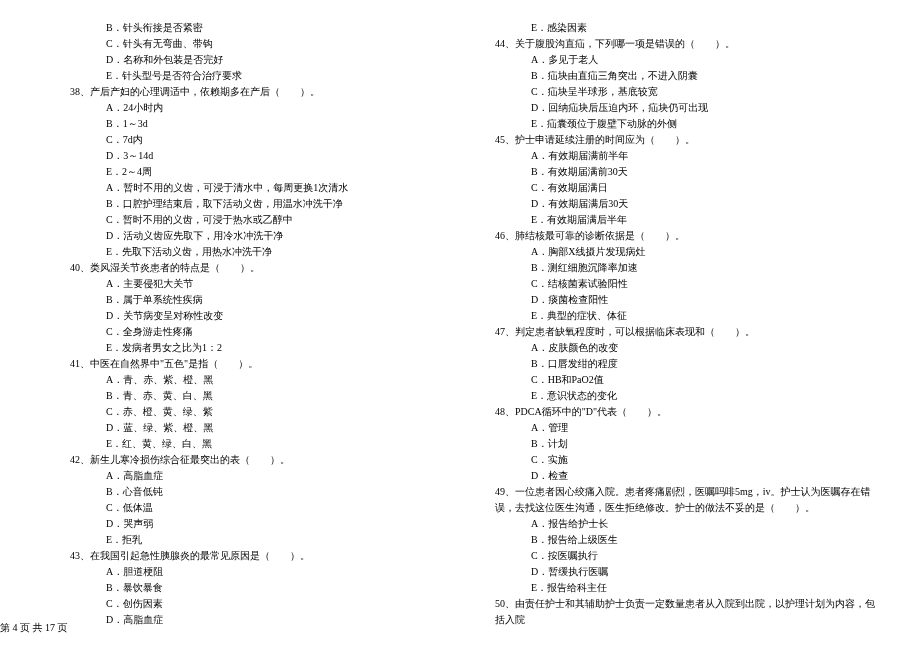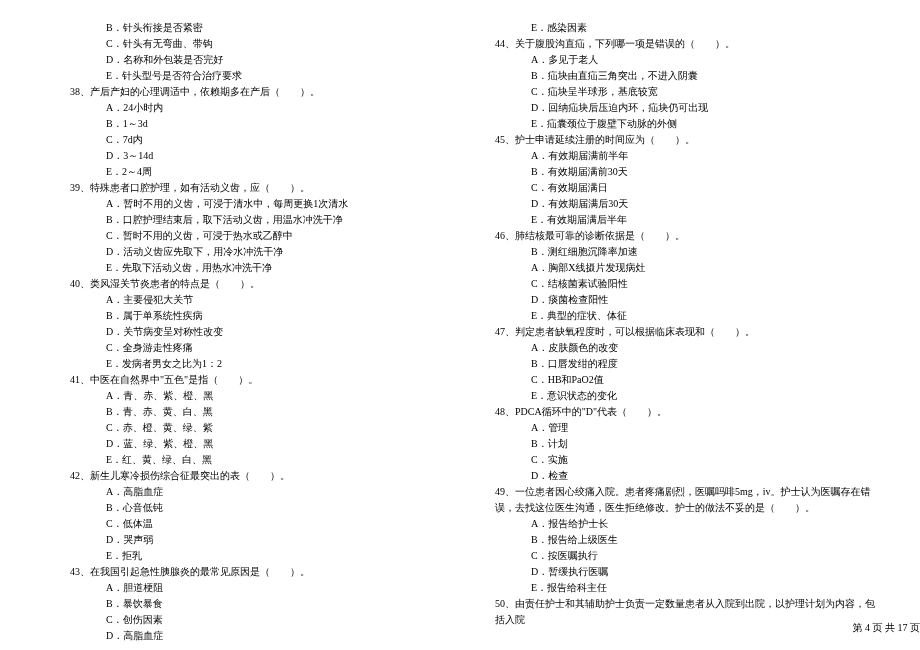--- a/index.html
+++ b/index.html
@@ -34,41 +34,39 @@
       padding-left: 36px;
     }
     .question {
       padding-left: 0;
     }
     .footer {
       position: absolute;
       bottom: 15px;
       left: 0;
       right: 0;
-      text-align: right;
+      text-align: left;
       font-size: 10px;
-      padding-left: 32px;
     }
   </style>
 </head>
 <body>
 
 <div class="page-content">
   <div class="column column-left" id="col-left">
       <div class="option">B．针头衔接是否紧密</div>
       <div class="option">C．针头有无弯曲、带钩</div>
       <div class="option">D．名称和外包装是否完好</div>
       <div class="option">E．针头型号是否符合治疗要求</div>
       <div class="question">38、产后产妇的心理调适中，依赖期多在产后（　　）。</div>
       <div class="option">A．24小时内</div>
       <div class="option">B．1～3d</div>
       <div class="option">C．7d内</div>
       <div class="option">D．3～14d</div>
       <div class="option">E．2～4周</div>
-      <div class="question">39、特殊患者口腔护理，如有活动义齿，应（　　）。</div>
       <div class="option">A．暂时不用的义齿，可浸于清水中，每周更换1次清水</div>
       <div class="option">B．口腔护理结束后，取下活动义齿，用温水冲洗干净</div>
       <div class="option">C．暂时不用的义齿，可浸于热水或乙醇中</div>
       <div class="option">D．活动义齿应先取下，用冷水冲洗干净</div>
       <div class="option">E．先取下活动义齿，用热水冲洗干净</div>
       <div class="question">40、类风湿关节炎患者的特点是（　　）。</div>
       <div class="option">A．主要侵犯大关节</div>
       <div class="option">B．属于单系统性疾病</div>
       <div class="option">D．关节病变呈对称性改变</div>
       <div class="option">C．全身游走性疼痛</div>
@@ -99,22 +97,22 @@
       <div class="option">C．疝块呈半球形，基底较宽</div>
       <div class="option">D．回纳疝块后压迫内环，疝块仍可出现</div>
       <div class="option">E．疝囊颈位于腹壁下动脉的外侧</div>
       <div class="question">45、护士申请延续注册的时间应为（　　）。</div>
       <div class="option">A．有效期届满前半年</div>
       <div class="option">B．有效期届满前30天</div>
       <div class="option">C．有效期届满日</div>
       <div class="option">D．有效期届满后30天</div>
       <div class="option">E．有效期届满后半年</div>
       <div class="question">46、肺结核最可靠的诊断依据是（　　）。</div>
+      <div class="option">A．胸部X线摄片发现病灶</div>
       <div class="option">B．测红细胞沉降率加速</div>
-      <div class="option">A．胸部X线摄片发现病灶</div>
       <div class="option">C．结核菌素试验阳性</div>
       <div class="option">D．痰菌检查阳性</div>
       <div class="option">E．典型的症状、体征</div>
       <div class="question">47、判定患者缺氧程度时，可以根据临床表现和（　　）。</div>
       <div class="option">A．皮肤颜色的改变</div>
       <div class="option">B．口唇发绀的程度</div>
       <div class="option">C．HB和PaO2值</div>
       <div class="option">E．意识状态的变化</div>
       <div class="question">48、PDCA循环中的"D"代表（　　）。</div>
       <div class="option">A．管理</div>

